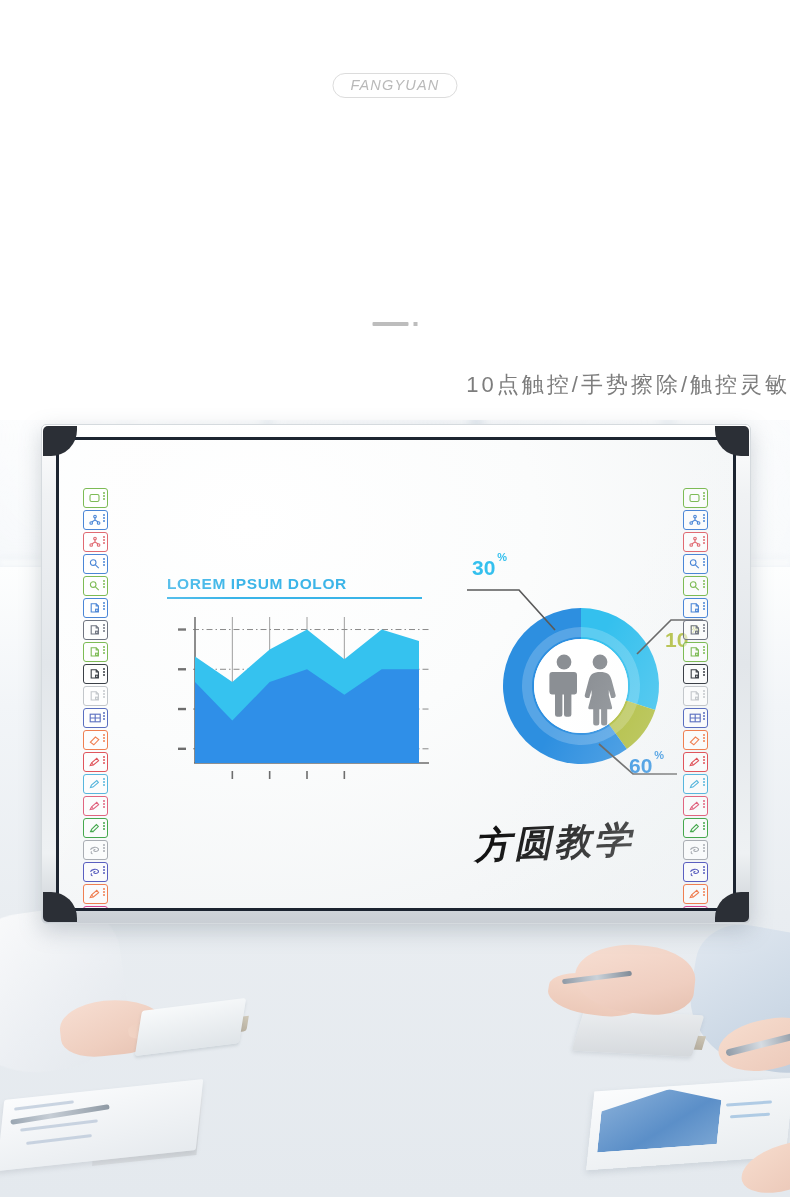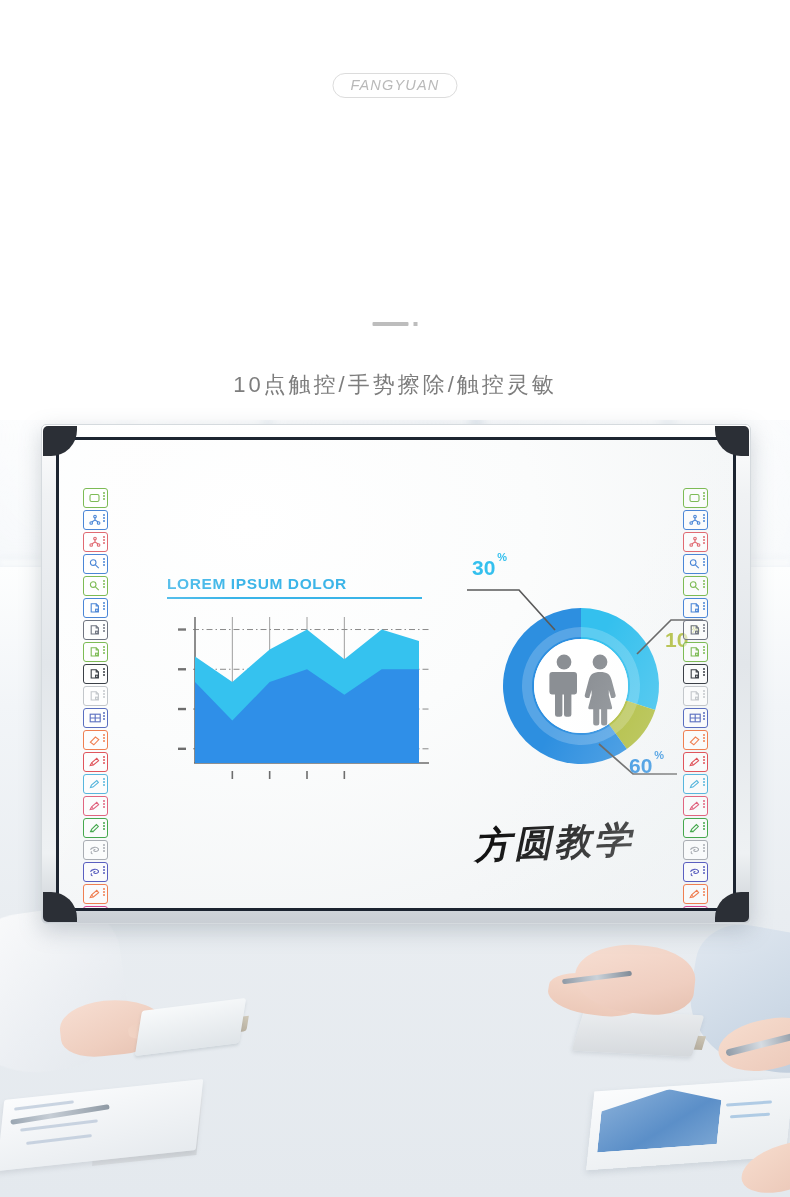--- a/index.html
+++ b/index.html
@@ -49,21 +49,21 @@
 
   .divider {
     position:absolute; left:50%; top:322px; transform:translateX(-50%);
     display:flex; align-items:center; gap:5px;
   }
   .divider .bar { width:36px; height:4px; background:#bdbdbd; border-radius:1px; }
   .divider .dot { width:4px; height:4px; background:#bdbdbd; }
 
   .subtitle {
     position:absolute; left:0; top:370px; width:790px;
-    text-align:center;
+    text-align:right;
     color:#7d7d7d;
     font-size:22px;
     letter-spacing:3px;
   }
 
   
   .photo-bg {
     position:absolute; left:0; top:330px; width:790px; height:867px;
     overflow:hidden;
     background:

